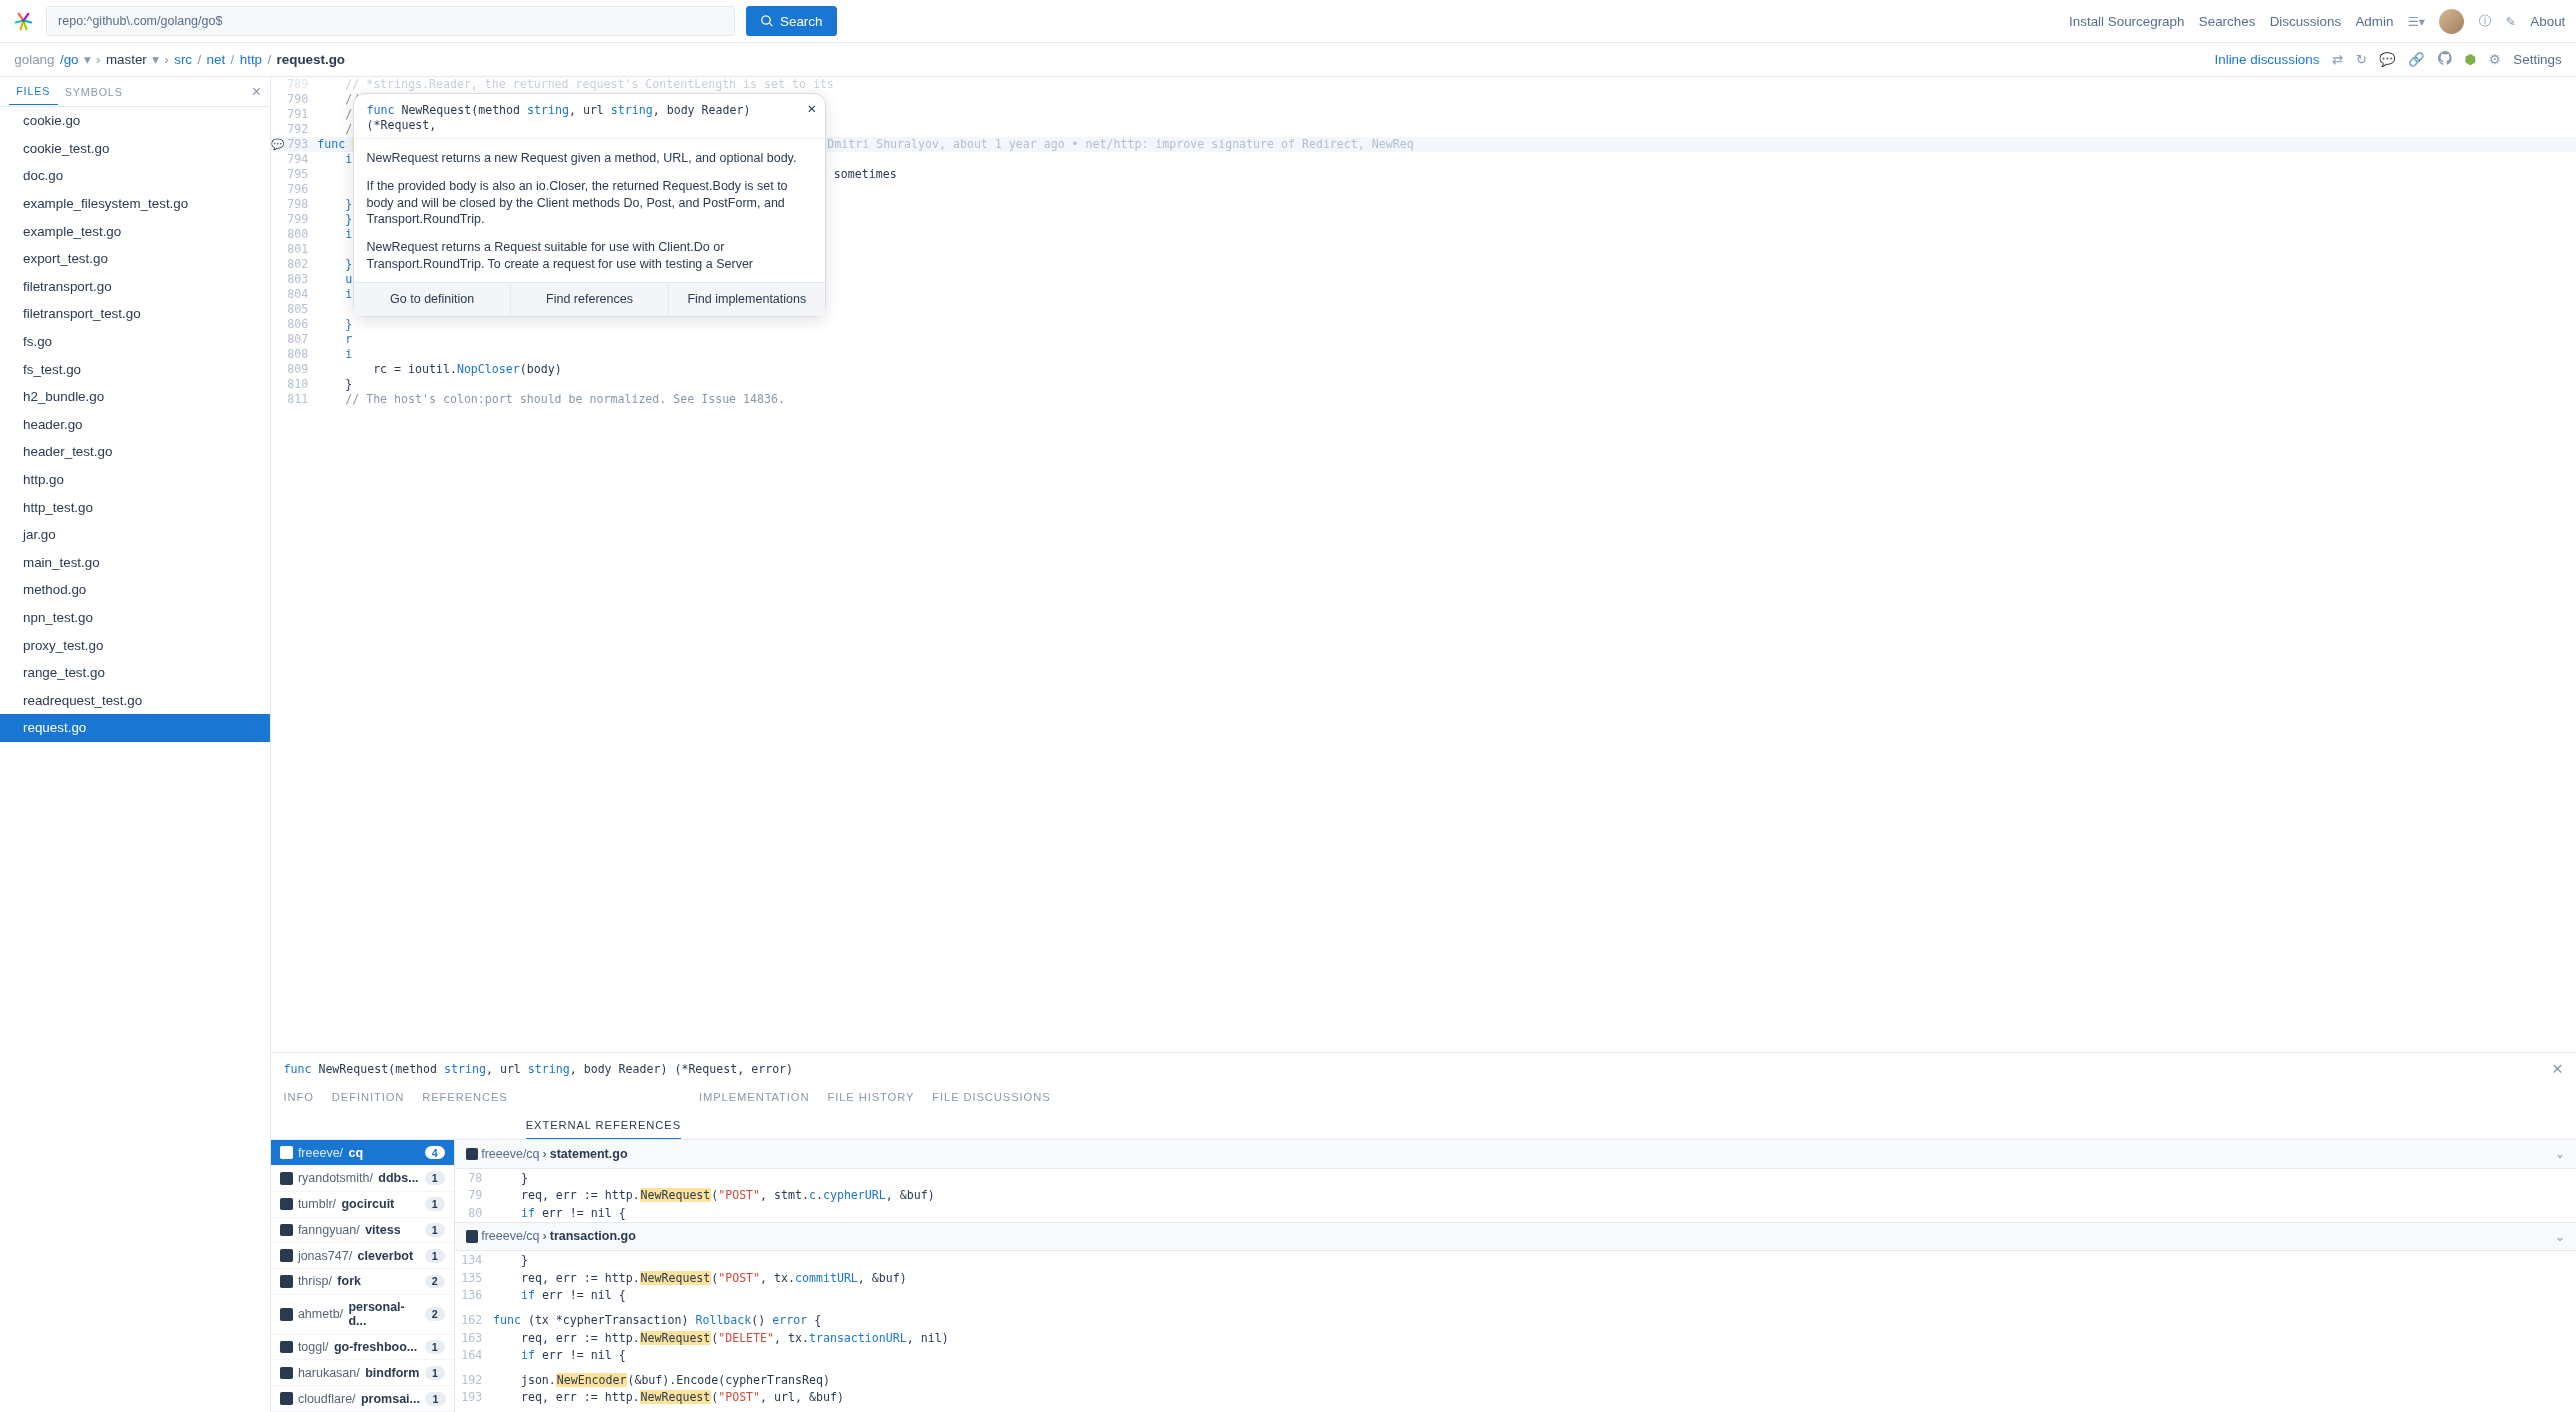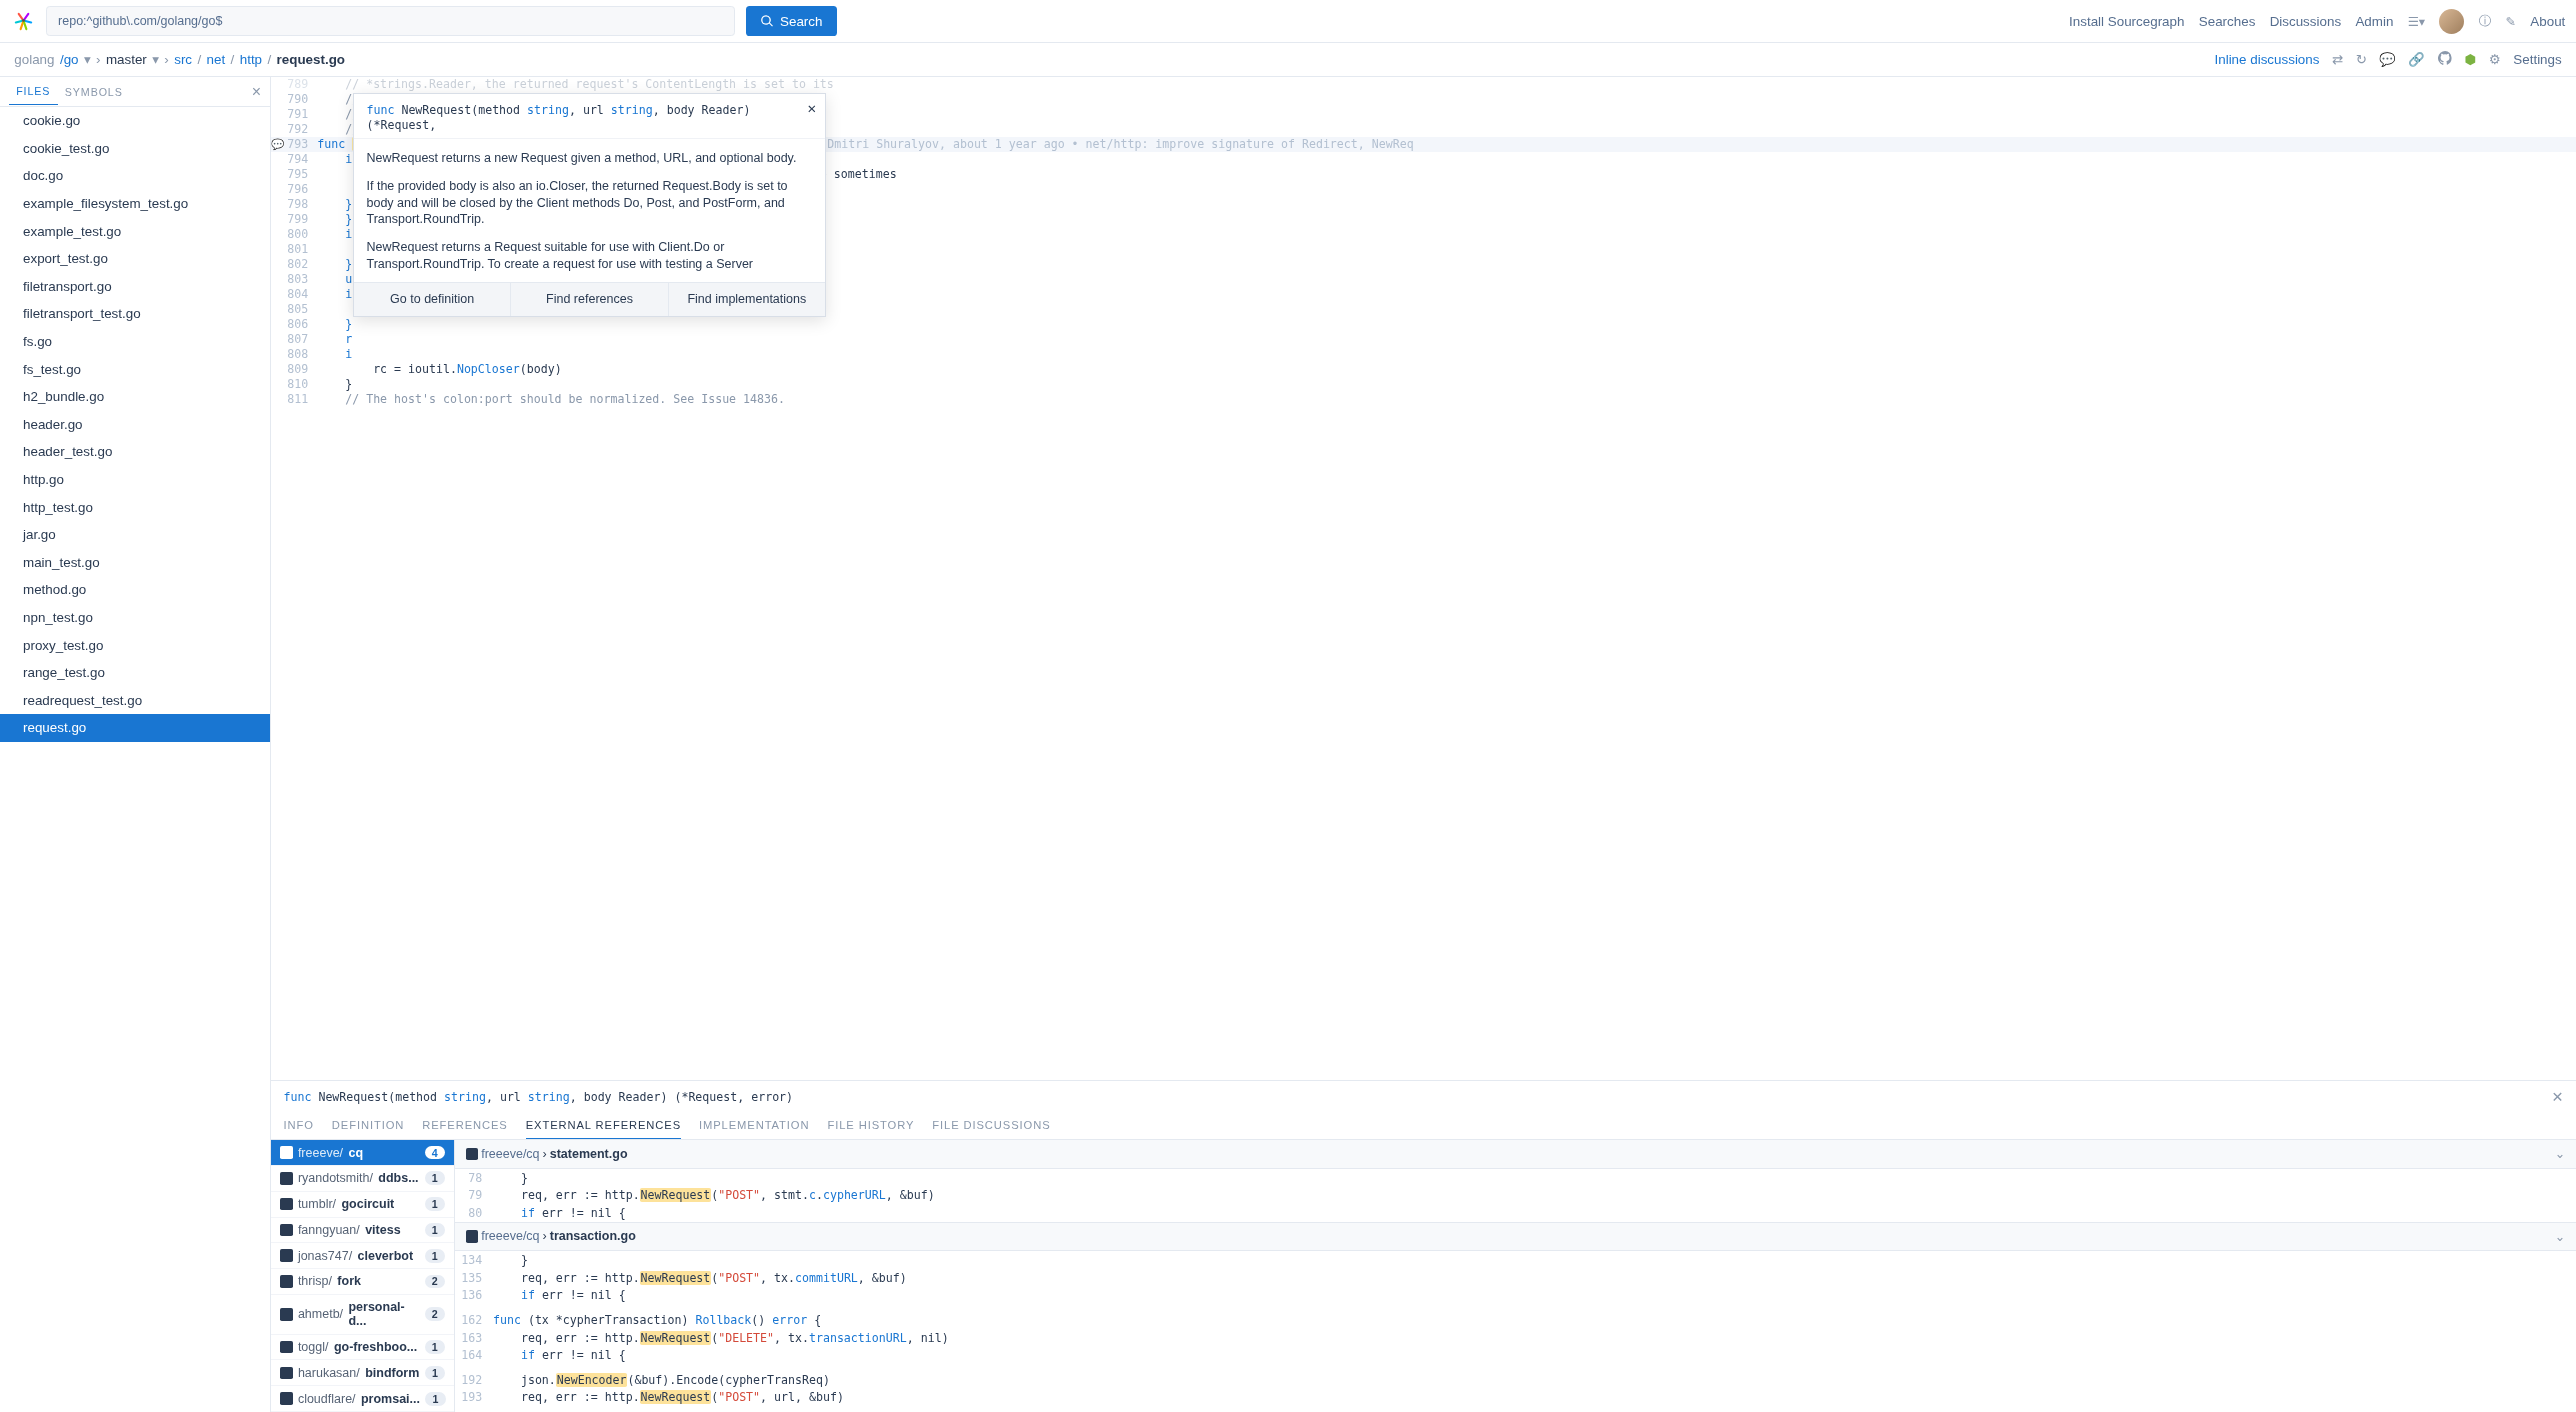--- a/index.html
+++ b/index.html
@@ -40,34 +40,34 @@
 .ln { width: 32px; text-align: right; color: #b3c0d1; padding-right: 9px; flex-shrink: 0; user-select: none; }
 .code-text { flex: 1; }
 .c-comment { color: #8a98ab; }
 .c-kw { color: #1976d2; }
 .c-hl-fn { background: #fde9a6; color: #6a5300; padding: 0 0.9px; border-radius: 1.8px; }
 .c-str { color: #d44a3a; }
 .c-id { color: #2a3a51; }
 .c-blue { color: #1976d2; }
 .c-field { color: #1976d2; }
 .c-blame { color: #b3c0d1; padding-left: 12.5px; }
-.hover-card { position: absolute; left: 82px; top: 16px; width: 473px; background: #fff; border: 0.9px solid #d8dee7; box-shadow: 0 3.6px 16px rgba(0,0,0,.12); border-radius: 0; z-index: 20; font-family: -apple-system, Arial, sans-serif; }
+.hover-card { position: absolute; left: 82px; top: 16px; width: 473px; background: #fff; border: 0.9px solid #d8dee7; box-shadow: 0 3.6px 16px rgba(0,0,0,.12); border-radius: 12px; z-index: 20; font-family: -apple-system, Arial, sans-serif; }
 .hover-sig { padding: 9px 12.5px 5.4px; font-family: Menlo, monospace; font-size: 11.6px; border-bottom: 0.9px solid #f0f2f6; position: relative; color: #2a3a51; }
 .hover-close { position: absolute; right: 9px; top: 7.2px; cursor: pointer; color: #2a3a51; font-size: 14.3px; }
 .hover-body { padding: 10.7px 12.5px; font-size: 12.5px; color: #2a3a51; line-height: 1.35; max-height: 143px; overflow: hidden; }
 .hover-body p { margin-bottom: 10.7px; }
 .hover-actions { display: flex; border-top: 0.9px solid #e4e9f0; background: #f3f5f8; }
 .hover-btn { flex: 1; text-align: center; padding: 9px 3.6px; font-size: 12.5px; color: #2a3a51; cursor: pointer; border-right: 0.9px solid #e4e9f0; }
 .hover-btn:last-child { border-right: none; }
 .panel { border-top: 0.9px solid #e4e9f0; display: flex; flex-direction: column; min-height: 322px; }
 .panel-sig { padding: 7.2px 12.5px; font-family: Menlo, monospace; font-size: 11.6px; color: #2a3a51; display: flex; align-items: center; }
 .panel-sig .px { margin-left: auto; color: #8a98ab; cursor: pointer; font-size: 14.3px; font-family: Arial; }
 .panel-tabs { display: flex; border-bottom: 0.9px solid #e4e9f0; padding: 0 12.5px; gap: 18px; }
 .ptab { padding: 7.2px 0; font-size: 11.2px; letter-spacing: 0.9px; color: #8a98ab; cursor: pointer; }
-.ptab.active { color: #2a3a51; border-bottom: 1.8px solid #1976d2; }
+.ptab.active { color: #2a3a51; border-bottom: 1.8px solid #1976d2; margin-top: 28px; }
 .panel-body { flex: 1; display: flex; min-height: 0; }
 .repo-list { width: 184px; border-right: 0.9px solid #e4e9f0; overflow-y: auto; }
 .repo-item { display: flex; align-items: center; padding: 5.4px 9px; cursor: pointer; gap: 5.4px; font-size: 12.5px; border-bottom: 0.9px solid #f2f4f8; }
 .repo-item .ric { width: 12.5px; height: 12.5px; background: #2a3a51; border-radius: 1.8px; flex-shrink: 0; }
 .repo-item.sel { background: #1976d2; color: #fff; }
 .repo-item.sel .ric { background: #fff; }
 .repo-item .owner { color: inherit; opacity: .8; }
 .repo-item.sel .owner { opacity: .85; }
 .repo-item .name { font-weight: 600; }
 .repo-item .cnt { margin-left: auto; background: #e8edf4; color: #2a3a51; border-radius: 9px; padding: 0.9px 7.2px; font-size: 10.7px; font-weight: 600; }

